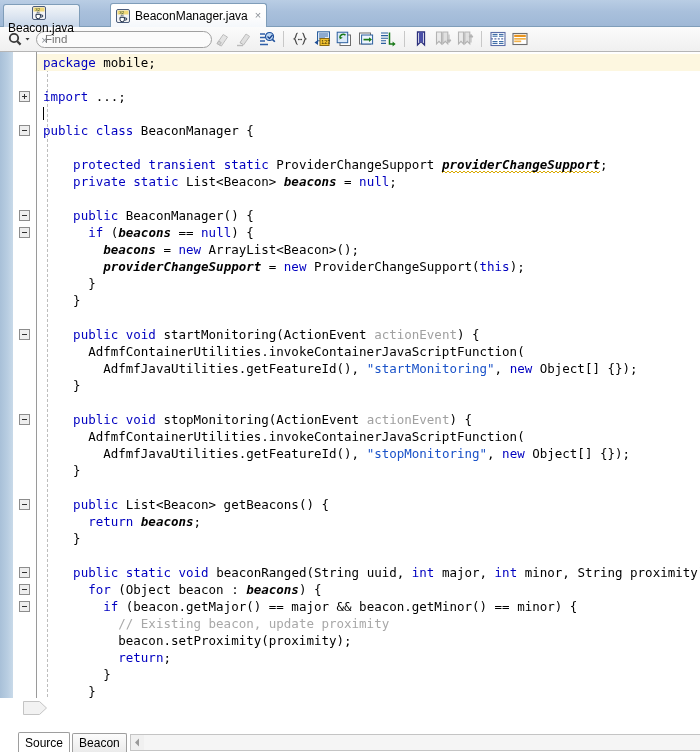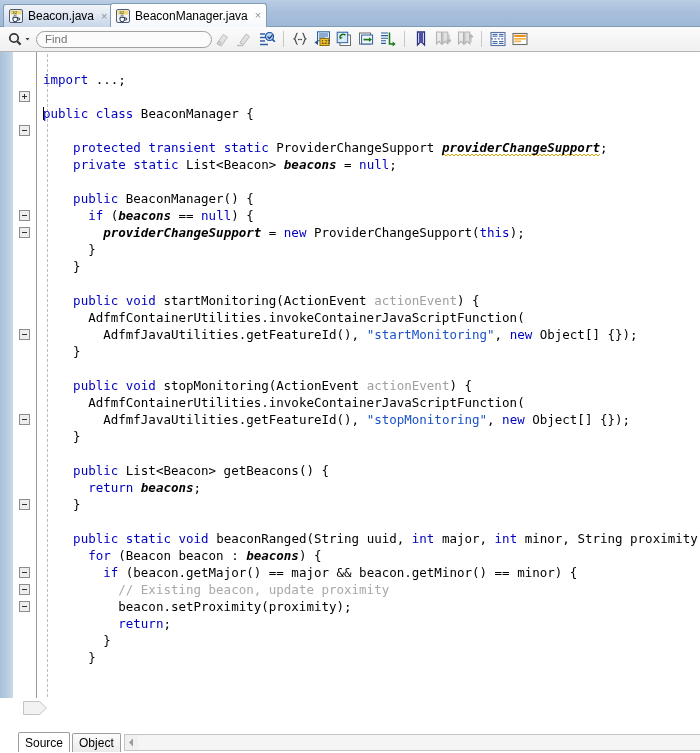--- a/index.html
+++ b/index.html
@@ -24,21 +24,21 @@
     padding:0 5px 0 4px;
     border:1px solid #7f9db9;
     border-bottom:none;
     border-radius:3px 3px 0 0;
     font-size:12px;color:#000;
     white-space:nowrap;
     cursor:default;
   }
   .etab.inactive{
     background:linear-gradient(to bottom,#f2f5f9 0%,#dde6f1 50%,#c6d5e8 100%);
-    top:4px;height:23px;
+    top:4px;height:23px;flex-direction:column;
   }
   .etab.active{
     background:linear-gradient(to bottom,#ffffff 0%,#fdfdfd 55%,#f4f7fb 100%);
     z-index:5;
   }
   .tabicon{
     width:16px;height:16px;margin-right:4px;flex:0 0 auto;position:relative;
   }
   .tabclose{
     margin-left:7px;color:#8a9097;font-size:11px;line-height:1;
@@ -321,50 +321,52 @@
       <rect x="3.2" y="10.5" width="7" height="1.7" fill="#f2b24a"></rect>
     </svg>
   </span>
 </div>
 
 <div id="editor">
   <div id="leftstrip"></div>
   <div id="gutter"></div>
   <div id="codearea" style="padding-top: 2px;">
     <div id="indentguide" style="top: 2px;"></div>
+  <div class="cl cur"><span class="kw">package</span><span class="pl"> mobile;</span></div>
       <div class="cl">&nbsp;</div>
       <div class="cl"><span class="kw">import</span><span class="pl"> ...;</span></div>
       <div class="cl">&nbsp;</div>
       <div class="cl"><span class="kw">public</span><span class="pl"> </span><span class="kw">class</span><span class="pl"> BeaconManager {</span></div>
       <div class="cl">&nbsp;</div>
       <div class="cl"><span class="pl">    </span><span class="kw">protected</span><span class="pl"> </span><span class="kw">transient</span><span class="pl"> </span><span class="kw">static</span><span class="pl"> ProviderChangeSupport </span><span class="fld squig">providerChangeSupport</span><span class="pl">;</span></div>
       <div class="cl"><span class="pl">    </span><span class="kw">private</span><span class="pl"> </span><span class="kw">static</span><span class="pl"> List&lt;Beacon&gt; </span><span class="fld">beacons</span><span class="pl"> = </span><span class="kw">null</span><span class="pl">;</span></div>
       <div class="cl">&nbsp;</div>
       <div class="cl"><span class="pl">    </span><span class="kw">public</span><span class="pl"> BeaconManager() {</span></div>
       <div class="cl"><span class="pl">      </span><span class="kw">if</span><span class="pl"> (</span><span class="fld">beacons</span><span class="pl"> == </span><span class="kw">null</span><span class="pl">) {</span></div>
+      <div class="cl"><span class="pl">        </span><span class="fld">beacons</span><span class="pl"> = </span><span class="kw">new</span><span class="pl"> ArrayList&lt;Beacon&gt;();</span></div>
       <div class="cl"><span class="pl">        </span><span class="fld">providerChangeSupport</span><span class="pl"> = </span><span class="kw">new</span><span class="pl"> ProviderChangeSupport(</span><span class="kw">this</span><span class="pl">);</span></div>
       <div class="cl"><span class="pl">      }</span></div>
       <div class="cl"><span class="pl">    }</span></div>
       <div class="cl">&nbsp;</div>
       <div class="cl"><span class="pl">    </span><span class="kw">public</span><span class="pl"> </span><span class="kw">void</span><span class="pl"> startMonitoring(ActionEvent </span><span class="unused">actionEvent</span><span class="pl">) {</span></div>
       <div class="cl"><span class="pl">      AdfmfContainerUtilities.</span><span class="stm">invokeContainerJavaScriptFunction</span><span class="pl">(</span></div>
       <div class="cl"><span class="pl">        AdfmfJavaUtilities.</span><span class="stm">getFeatureId</span><span class="pl">(), </span><span class="str">"startMonitoring"</span><span class="pl">, </span><span class="kw">new</span><span class="pl"> Object[] {});</span></div>
       <div class="cl"><span class="pl">    }</span></div>
       <div class="cl">&nbsp;</div>
       <div class="cl"><span class="pl">    </span><span class="kw">public</span><span class="pl"> </span><span class="kw">void</span><span class="pl"> stopMonitoring(ActionEvent </span><span class="unused">actionEvent</span><span class="pl">) {</span></div>
       <div class="cl"><span class="pl">      AdfmfContainerUtilities.</span><span class="stm">invokeContainerJavaScriptFunction</span><span class="pl">(</span></div>
       <div class="cl"><span class="pl">        AdfmfJavaUtilities.</span><span class="stm">getFeatureId</span><span class="pl">(), </span><span class="str">"stopMonitoring"</span><span class="pl">, </span><span class="kw">new</span><span class="pl"> Object[] {});</span></div>
       <div class="cl"><span class="pl">    }</span></div>
       <div class="cl">&nbsp;</div>
       <div class="cl"><span class="pl">    </span><span class="kw">public</span><span class="pl"> List&lt;Beacon&gt; getBeacons() {</span></div>
       <div class="cl"><span class="pl">      </span><span class="kw">return</span><span class="pl"> </span><span class="fld">beacons</span><span class="pl">;</span></div>
       <div class="cl"><span class="pl">    }</span></div>
       <div class="cl">&nbsp;</div>
       <div class="cl"><span class="pl">    </span><span class="kw">public</span><span class="pl"> </span><span class="kw">static</span><span class="pl"> </span><span class="kw">void</span><span class="pl"> </span><span class="stm">beaconRanged</span><span class="pl">(String uuid, </span><span class="kw">int</span><span class="pl"> major, </span><span class="kw">int</span><span class="pl"> minor, String proximity) {</span></div>
-      <div class="cl"><span class="pl">      </span><span class="kw">for</span><span class="pl"> (Beacon beacon : </span><span class="fld">beacons</span><span class="pl">) {</span></div>
+      <div class="cl"><span class="pl">      </span><span class="kw">for</span><span class="pl"> (Object beacon : </span><span class="fld">beacons</span><span class="pl">) {</span></div>
       <div class="cl"><span class="pl">        </span><span class="kw">if</span><span class="pl"> (beacon.getMajor() == major &amp;&amp; beacon.getMinor() == minor) {</span></div>
       <div class="cl"><span class="pl">          </span><span class="cmt">// Existing beacon, update proximity</span></div>
       <div class="cl"><span class="pl">          beacon.setProximity(proximity);</span></div>
       <div class="cl"><span class="pl">          </span><span class="kw">return</span><span class="pl">;</span></div>
       <div class="cl"><span class="pl">        }</span></div>
       <div class="cl"><span class="pl">      }</span></div>
     </div>
   <div id="caret"></div>
 <div class="fold plus" style="top: 39px;"></div>
     <div class="fold" style="top: 73px;"></div>
@@ -382,21 +384,21 @@
   <div id="bcaret">
     <svg width="26" height="16" viewBox="0 0 26 16">
       <path d="M0.5 1.5h16l7 6.5-7 6.5h-16z" fill="#f2f2f2" stroke="#c4c4c4" stroke-width="1"></path>
     </svg>
   </div>
   <div id="tabstrip">
     <div class="btab sel">
       <span>Source</span>
     </div>
     <div class="btab un">
-      <span>Object</span>
+      <span>Beacon</span>
     </div>
     <div id="hscroll">
       <span id="hsleft">
         <svg width="9" height="11" viewBox="0 0 9 11">
             <path d="M6 1.5L2 5.5l4 4z" fill="#9a9a9a"></path>
           </svg>
       </span>
       <span id="hstrack"></span>
     </div>
   </div>

